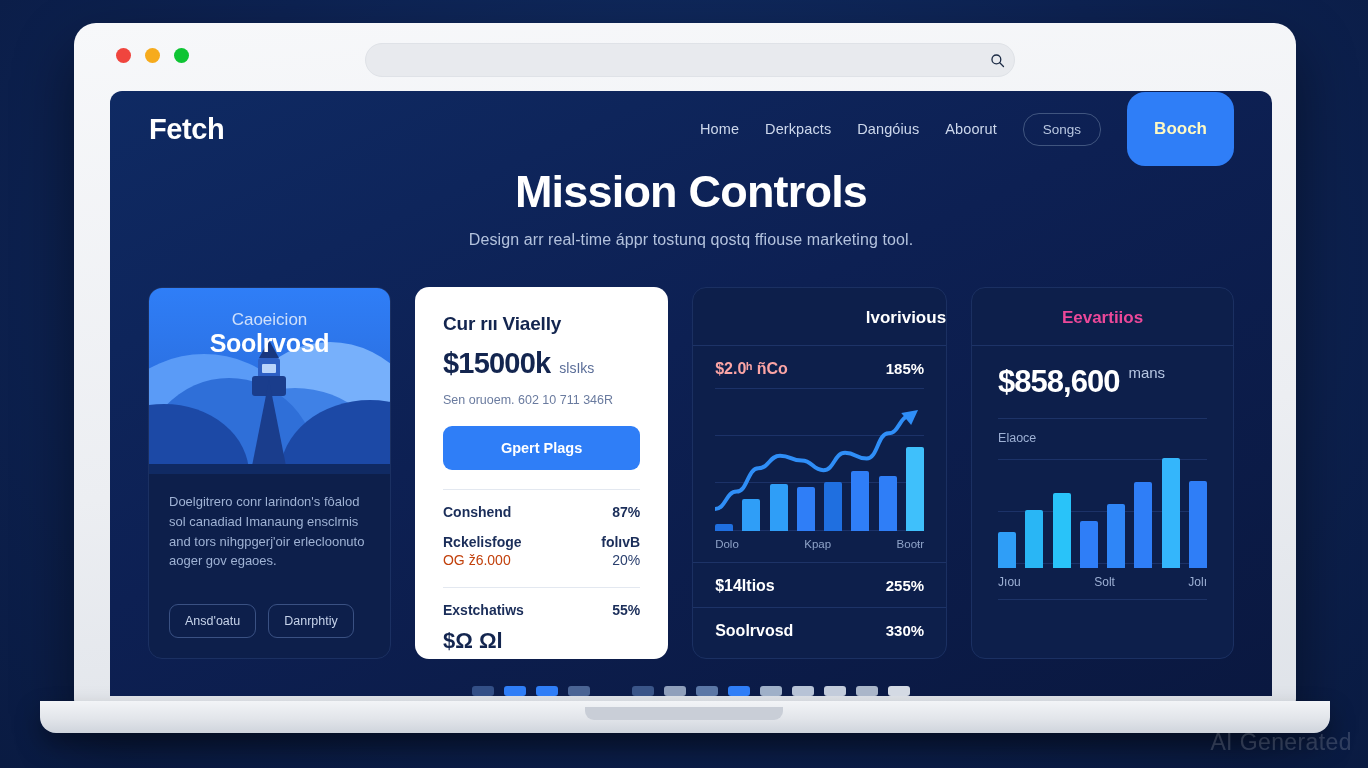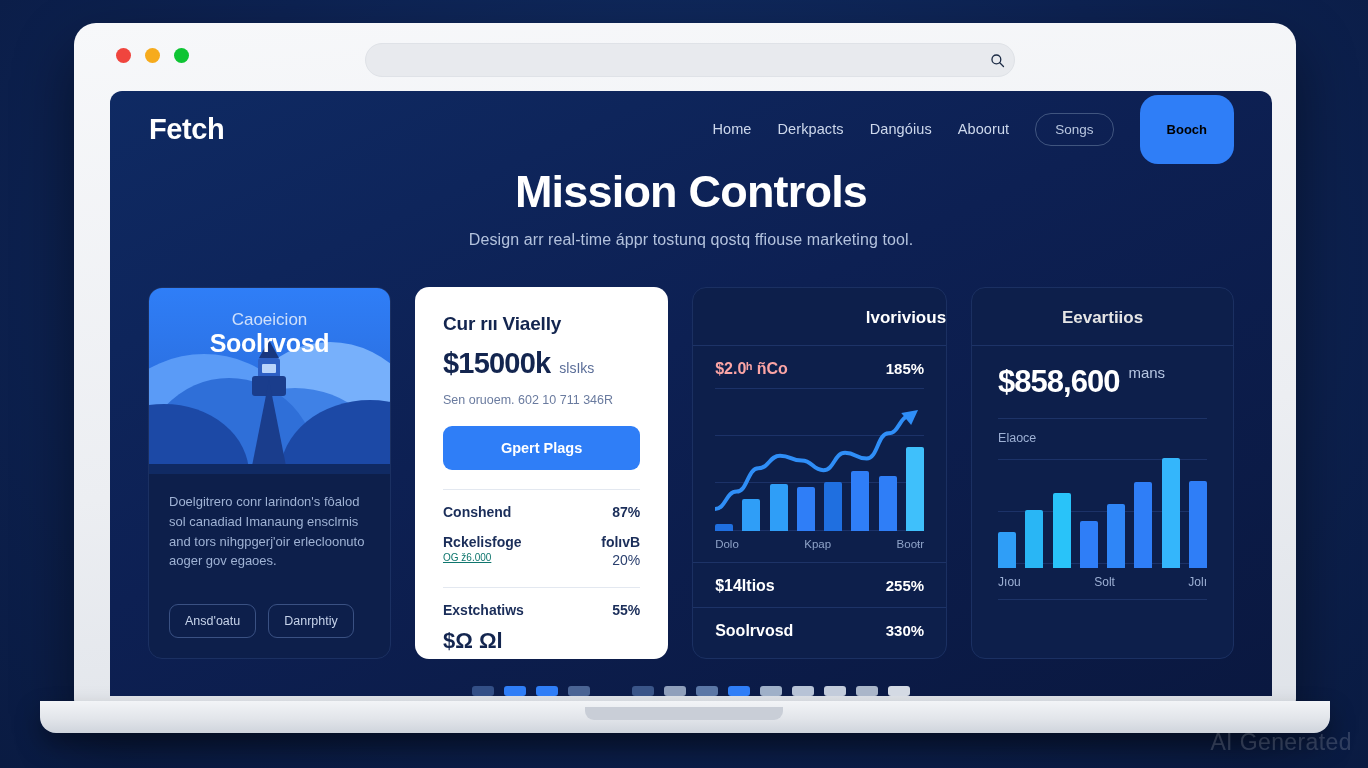--- a/index.html
+++ b/index.html
@@ -97,21 +97,21 @@
   .nav-link {
     font-size: 14.5px; color: #cdd8ec; letter-spacing: 0.1px;
     cursor: pointer; white-space: nowrap;
   }
   .nav-pill {
     font-size: 13.5px; color: #b9c7e0;
     border: 1px solid #40557f; border-radius: 16px;
     padding: 8px 19px; cursor: pointer; white-space: nowrap;
   }
   .nav-cta {
-    font-size: 13px; font-weight: bold; color: #000000;
+    font-size: 17px; font-weight: bold; color: #fef9c3;
     background: #2f7ef7; border: 0; border-radius: 18px;
     padding: 27px 27px; cursor: pointer; white-space: nowrap;
     font-family: "Liberation Sans", sans-serif;
   }
 
   
   .hero { position: absolute; left: 0; top: 76px; width: 100%; text-align: center; }
   .hero-title {
     font-size: 45px; font-weight: bold; color: #ffffff;
     letter-spacing: -0.8px; line-height: 1.1;
@@ -211,21 +211,21 @@
     font-family: "Liberation Sans", sans-serif;
   }
   .divider { height: 1px; background: #e3e8f0; margin: 19px 0 0 0; }
   .c2-row {
     display: flex; justify-content: space-between; align-items: baseline;
     margin-top: 14px;
   }
   .c2-row-label { font-size: 14px; font-weight: bold; color: #1a2d59; }
   .c2-row-value { font-size: 14px; font-weight: bold; color: #1a2d59; }
   .c2-sub { display: flex; justify-content: space-between; margin-top: 2px; }
-  .c2-sub-label { font-size: 10px; color: #0f766e; text-decoration: underline; }
+  .c2-sub-label { font-size: 14px; color: #c2410c; }
   .c2-sub-value { font-size: 14px; color: #2a3f6e; }
   .c2-clip { font-size: 22px; font-weight: bold; color: #13254f; margin-top: 10px; }
 
   
   .card-chart {
     width: 256px; background: #0d1f4b; border: 1px solid #1b3062;
     padding: 0 0 0 0; display: flex; flex-direction: column;
   }
   .c3-head {
     text-align: right; font-size: 17px; font-weight: bold; color: #ffffff;
@@ -259,21 +259,21 @@
   }
   .c3-row-label { font-size: 16px; font-weight: bold; color: #ffffff; }
   .c3-row-value { font-size: 15px; font-weight: bold; color: #ffffff; }
 
   
   .card-rev {
     width: 264px; background: #0d1f4b; border: 1px solid #1b3062;
     display: flex; flex-direction: column;
   }
   .c4-head {
-    text-align: center; font-size: 17px; font-weight: bold; color: #e5e5e5;
+    text-align: center; font-size: 17px; font-weight: bold; color: #ec4899;
     padding: 20px 0 17px 0; border-bottom: 1px solid #1d3367;
   }
   .c4-amount-row { padding: 18px 26px 0 26px; display: flex; align-items: flex-start; gap: 9px; }
   .c4-amount { font-size: 31px; font-weight: bold; color: #ffffff; letter-spacing: -1px; }
   .c4-amount-unit { font-size: 15px; color: #b6c6e2; }
   .c4-sep { height: 1px; background: #1d3367; margin: 18px 26px 0 26px; }
   .c4-label { padding: 12px 26px 0 26px; font-size: 12.5px; color: #9db0d4; }
   .c4-plot { position: relative; margin: 8px 26px 0 26px; height: 115px; }
   .c4-bars {
     position: absolute; left: 0; bottom: 0; width: 100%; height: 110px;

